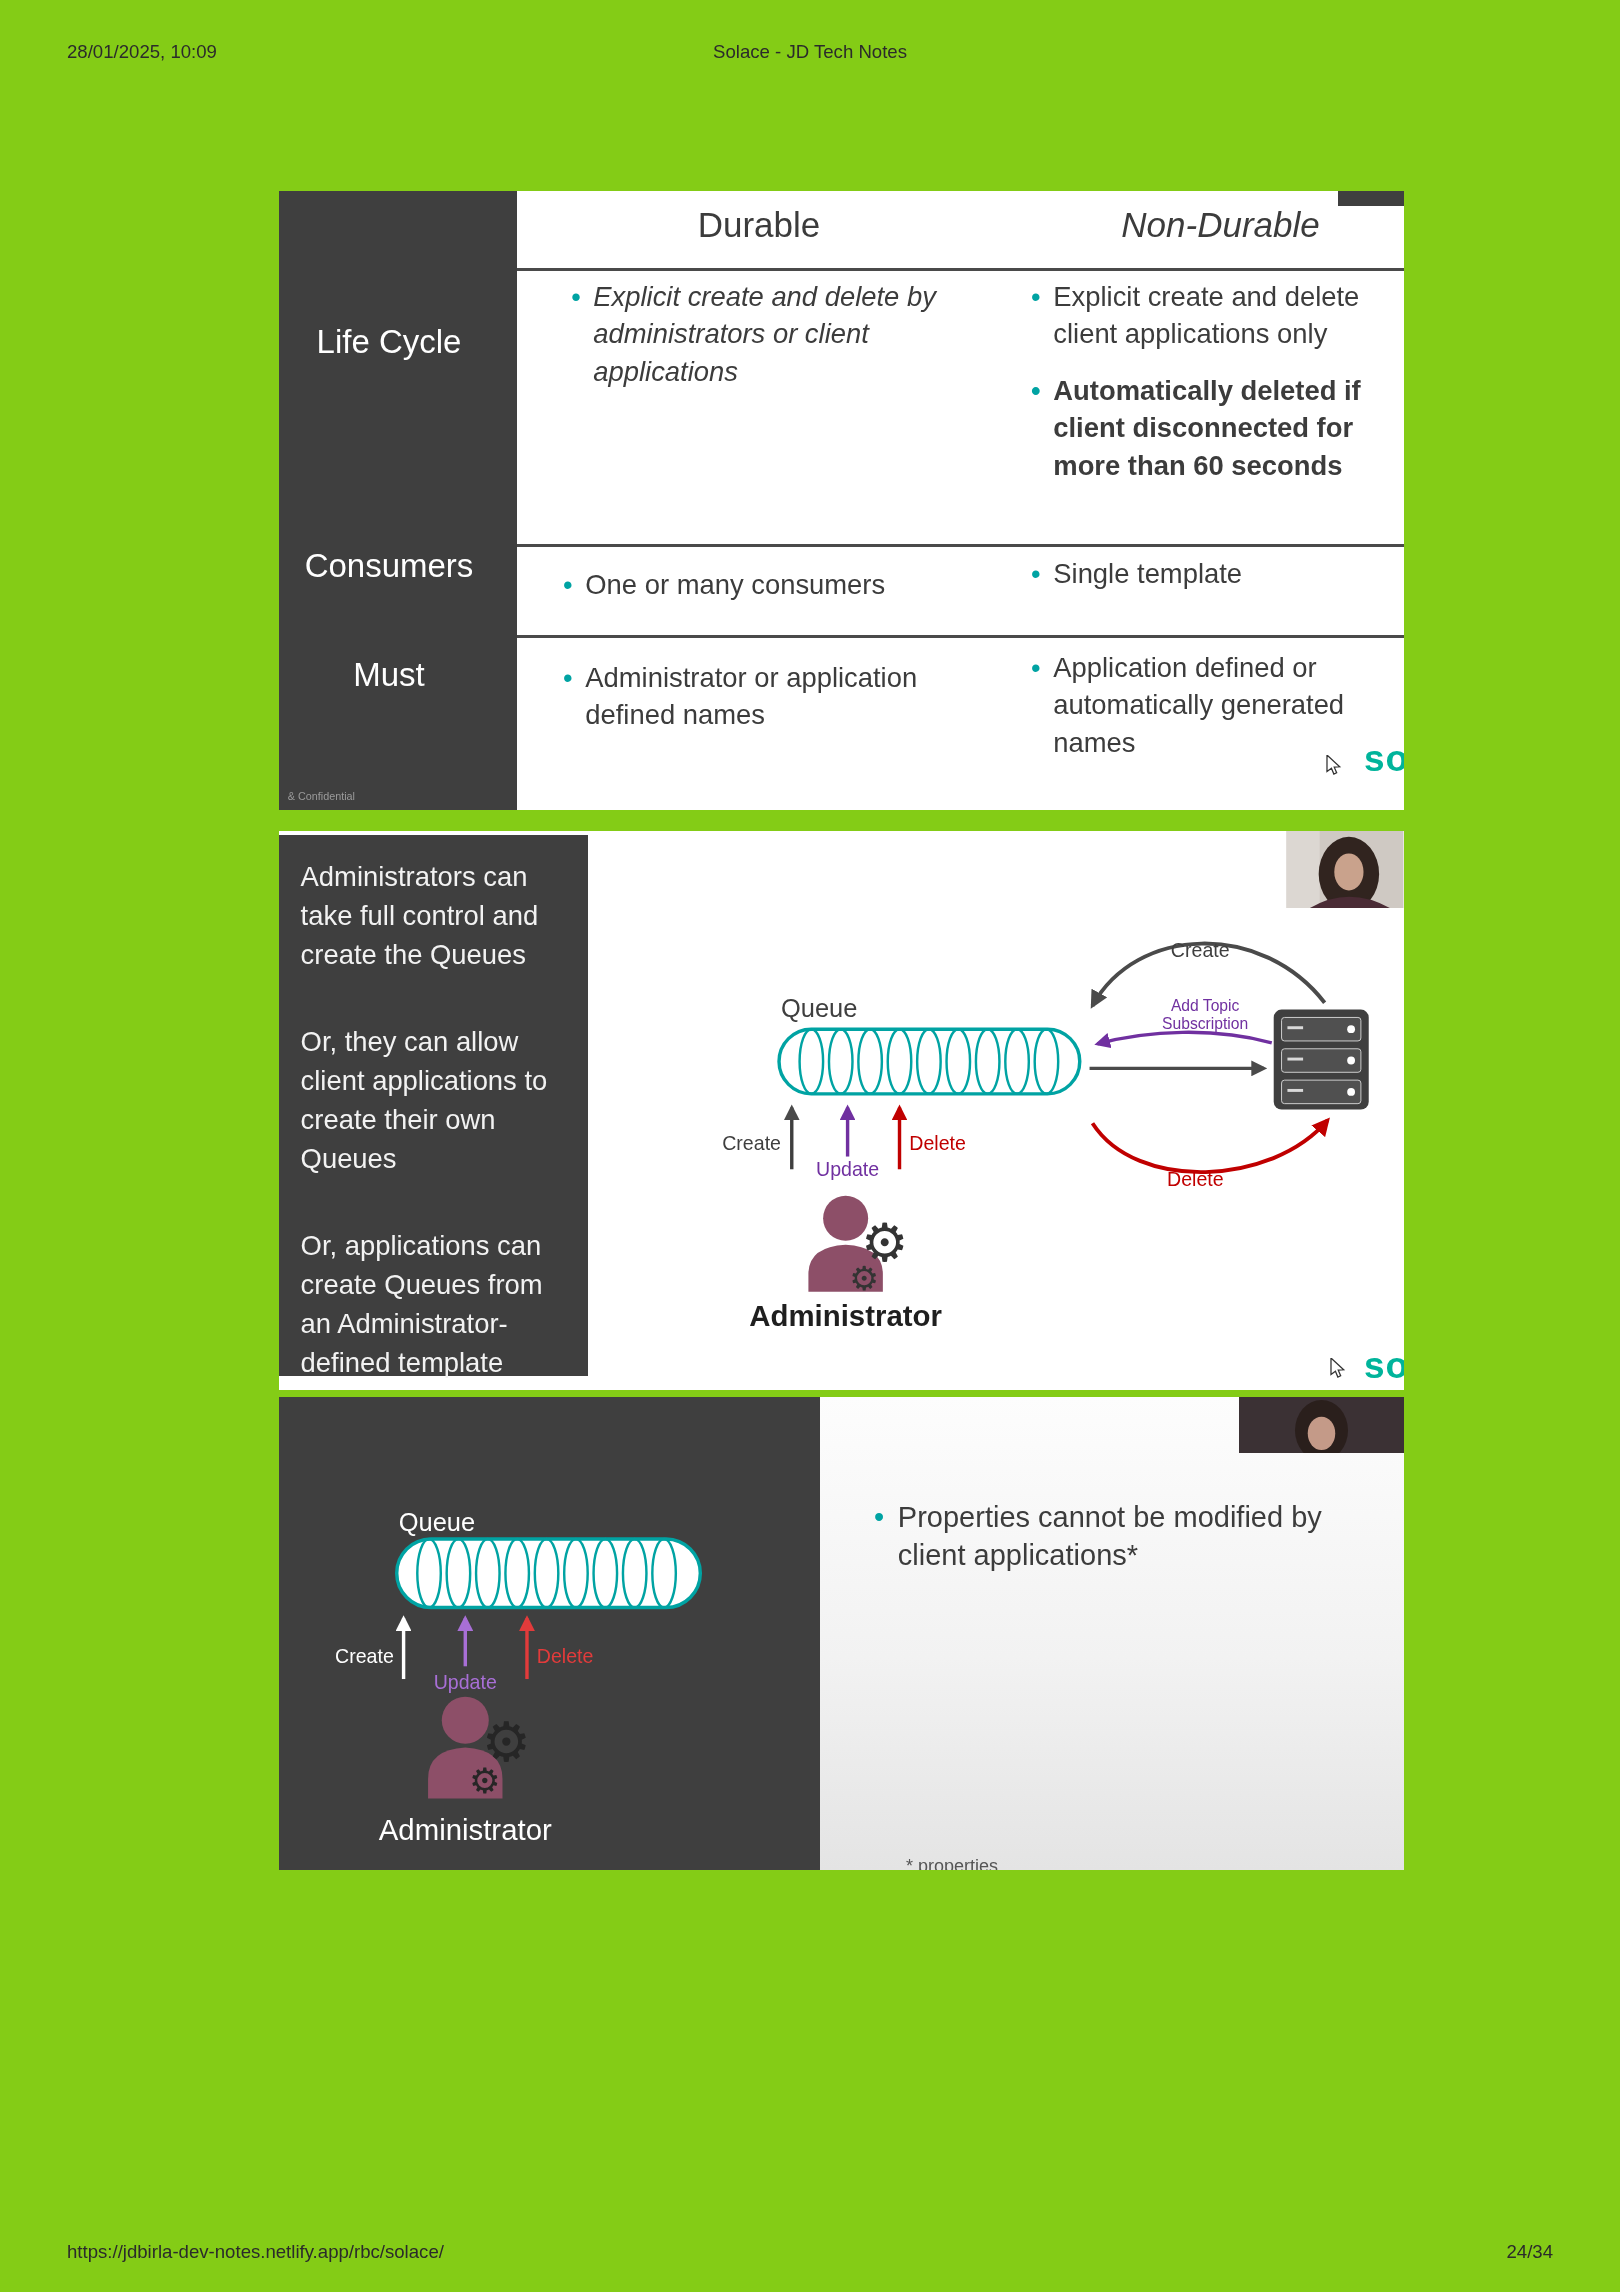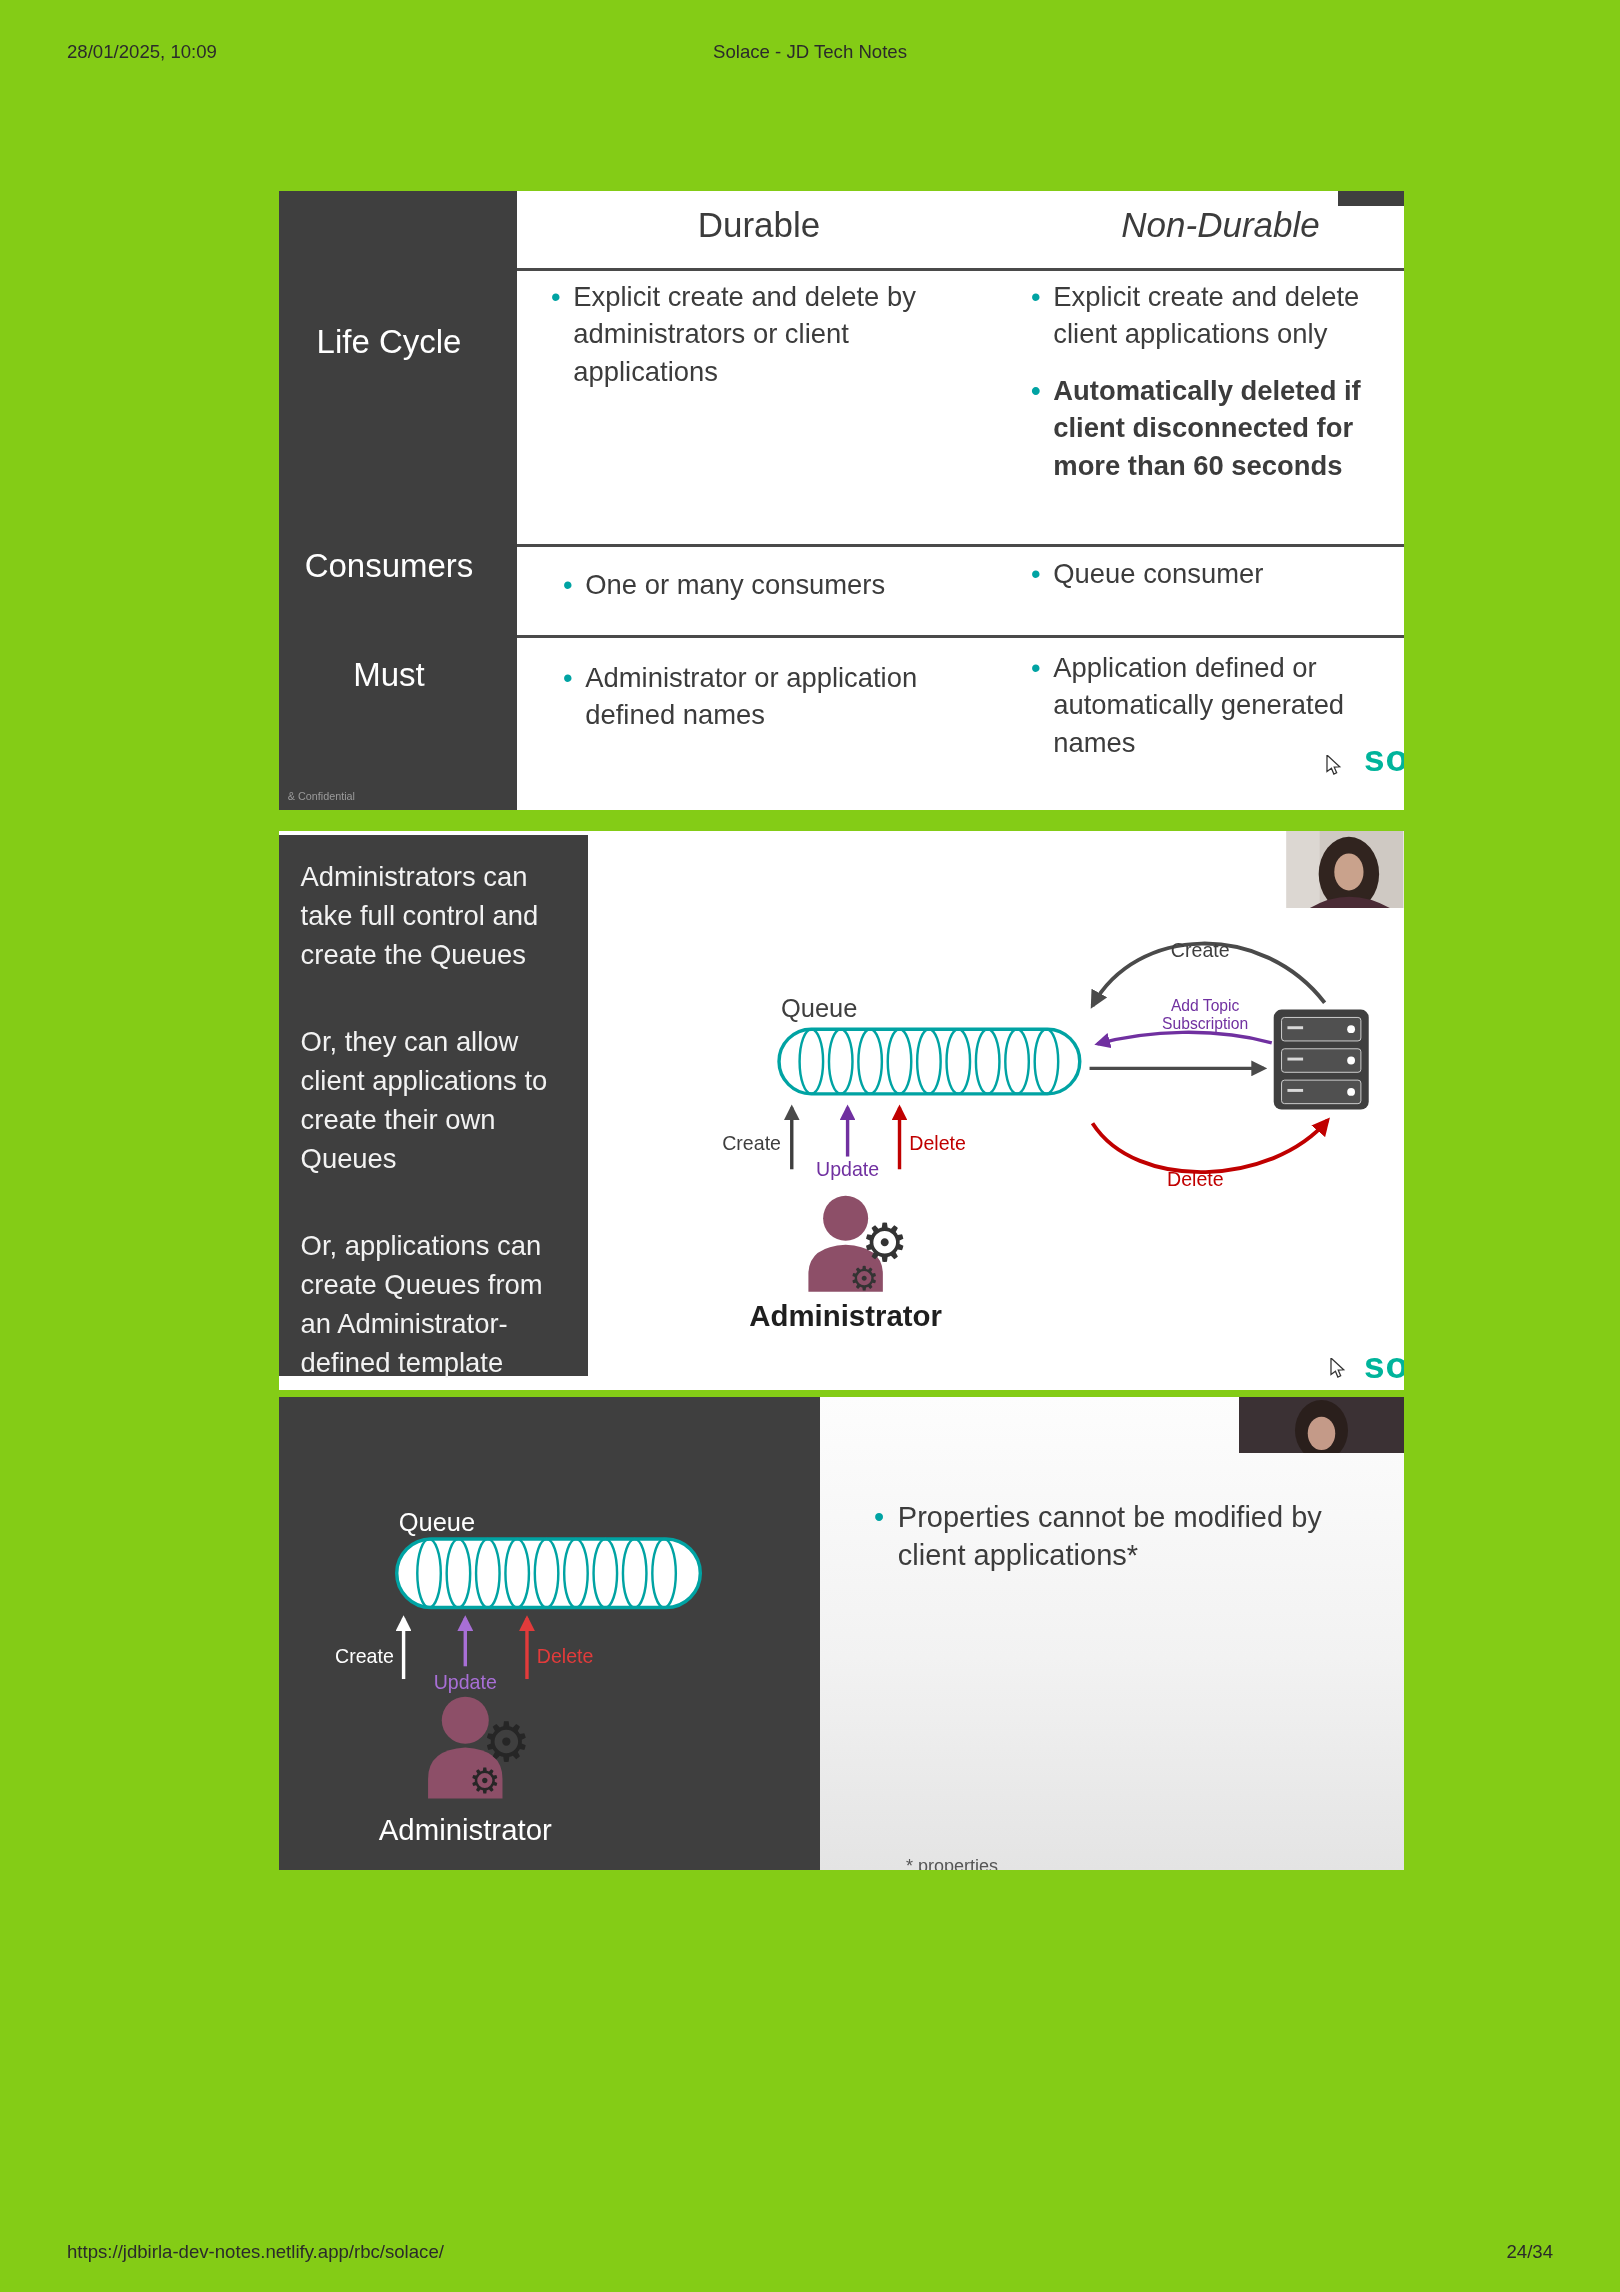--- a/index.html
+++ b/index.html
@@ -43,21 +43,21 @@
     <div class="row-label" style="top:465px;">Must</div>
     <div class="confidential" style="left:8.8px; top:599px;">&amp; Confidential</div>
 
     <div class="col-header" style="left:279px; top:13.7px; width:402px;">Durable</div>
     <div class="col-header" style="left:757px; top:13.7px; width:369px;font-style:italic;">Non-Durable</div>
 
     <div class="hline" style="left:238px; top:77px; width:887px;"></div>
     <div class="hline" style="left:238px; top:353px; width:887px;"></div>
     <div class="hline" style="left:238px; top:444px; width:887px;"></div>
 
-    <div class="cell" style="left:272px; top:87px; width:387px;">
+    <div class="cell" style="left:292px; top:87px; width:387px;font-style:italic;">
       <span class="bullet"></span>
       <span>Explicit create and delete by administrators or client applications</span>
     </div>
     <div class="cell" style="left:284px; top:375px; width:387px;">
       <span class="bullet"></span>
       <span>One or many consumers</span>
     </div>
     <div class="cell" style="left:284px; top:468px; width:387px;">
       <span class="bullet"></span>
       <span>Administrator or application defined names</span>
@@ -66,21 +66,21 @@
     <div class="cell" style="left:752px; top:87px; width:373px;">
       <span class="bullet"></span>
       <span>Explicit create and delete client applications only</span>
     </div>
     <div class="cell bold" style="left:752px; top:181px; width:373px;">
       <span class="bullet"></span>
       <span>Automatically deleted if client disconnected for more than 60 seconds</span>
     </div>
     <div class="cell" style="left:752px; top:364px; width:373px;">
       <span class="bullet"></span>
-      <span>Queue consumer</span>
+      <span>Single template</span>
     </div>
     <div class="cell" style="left:752px; top:458px; width:373px;">
       <span class="bullet"></span>
       <span>Application defined or automatically generated names</span>
     </div>
 
     <div class="dark abs" style="left:1059px; top:0; width:67px; height:14.7px;"></div>
 
     <div class="abs" style="left:1046px; top:564px;">
       <svg width="16.7" height="21.6" viewBox="0 0 12 17">

